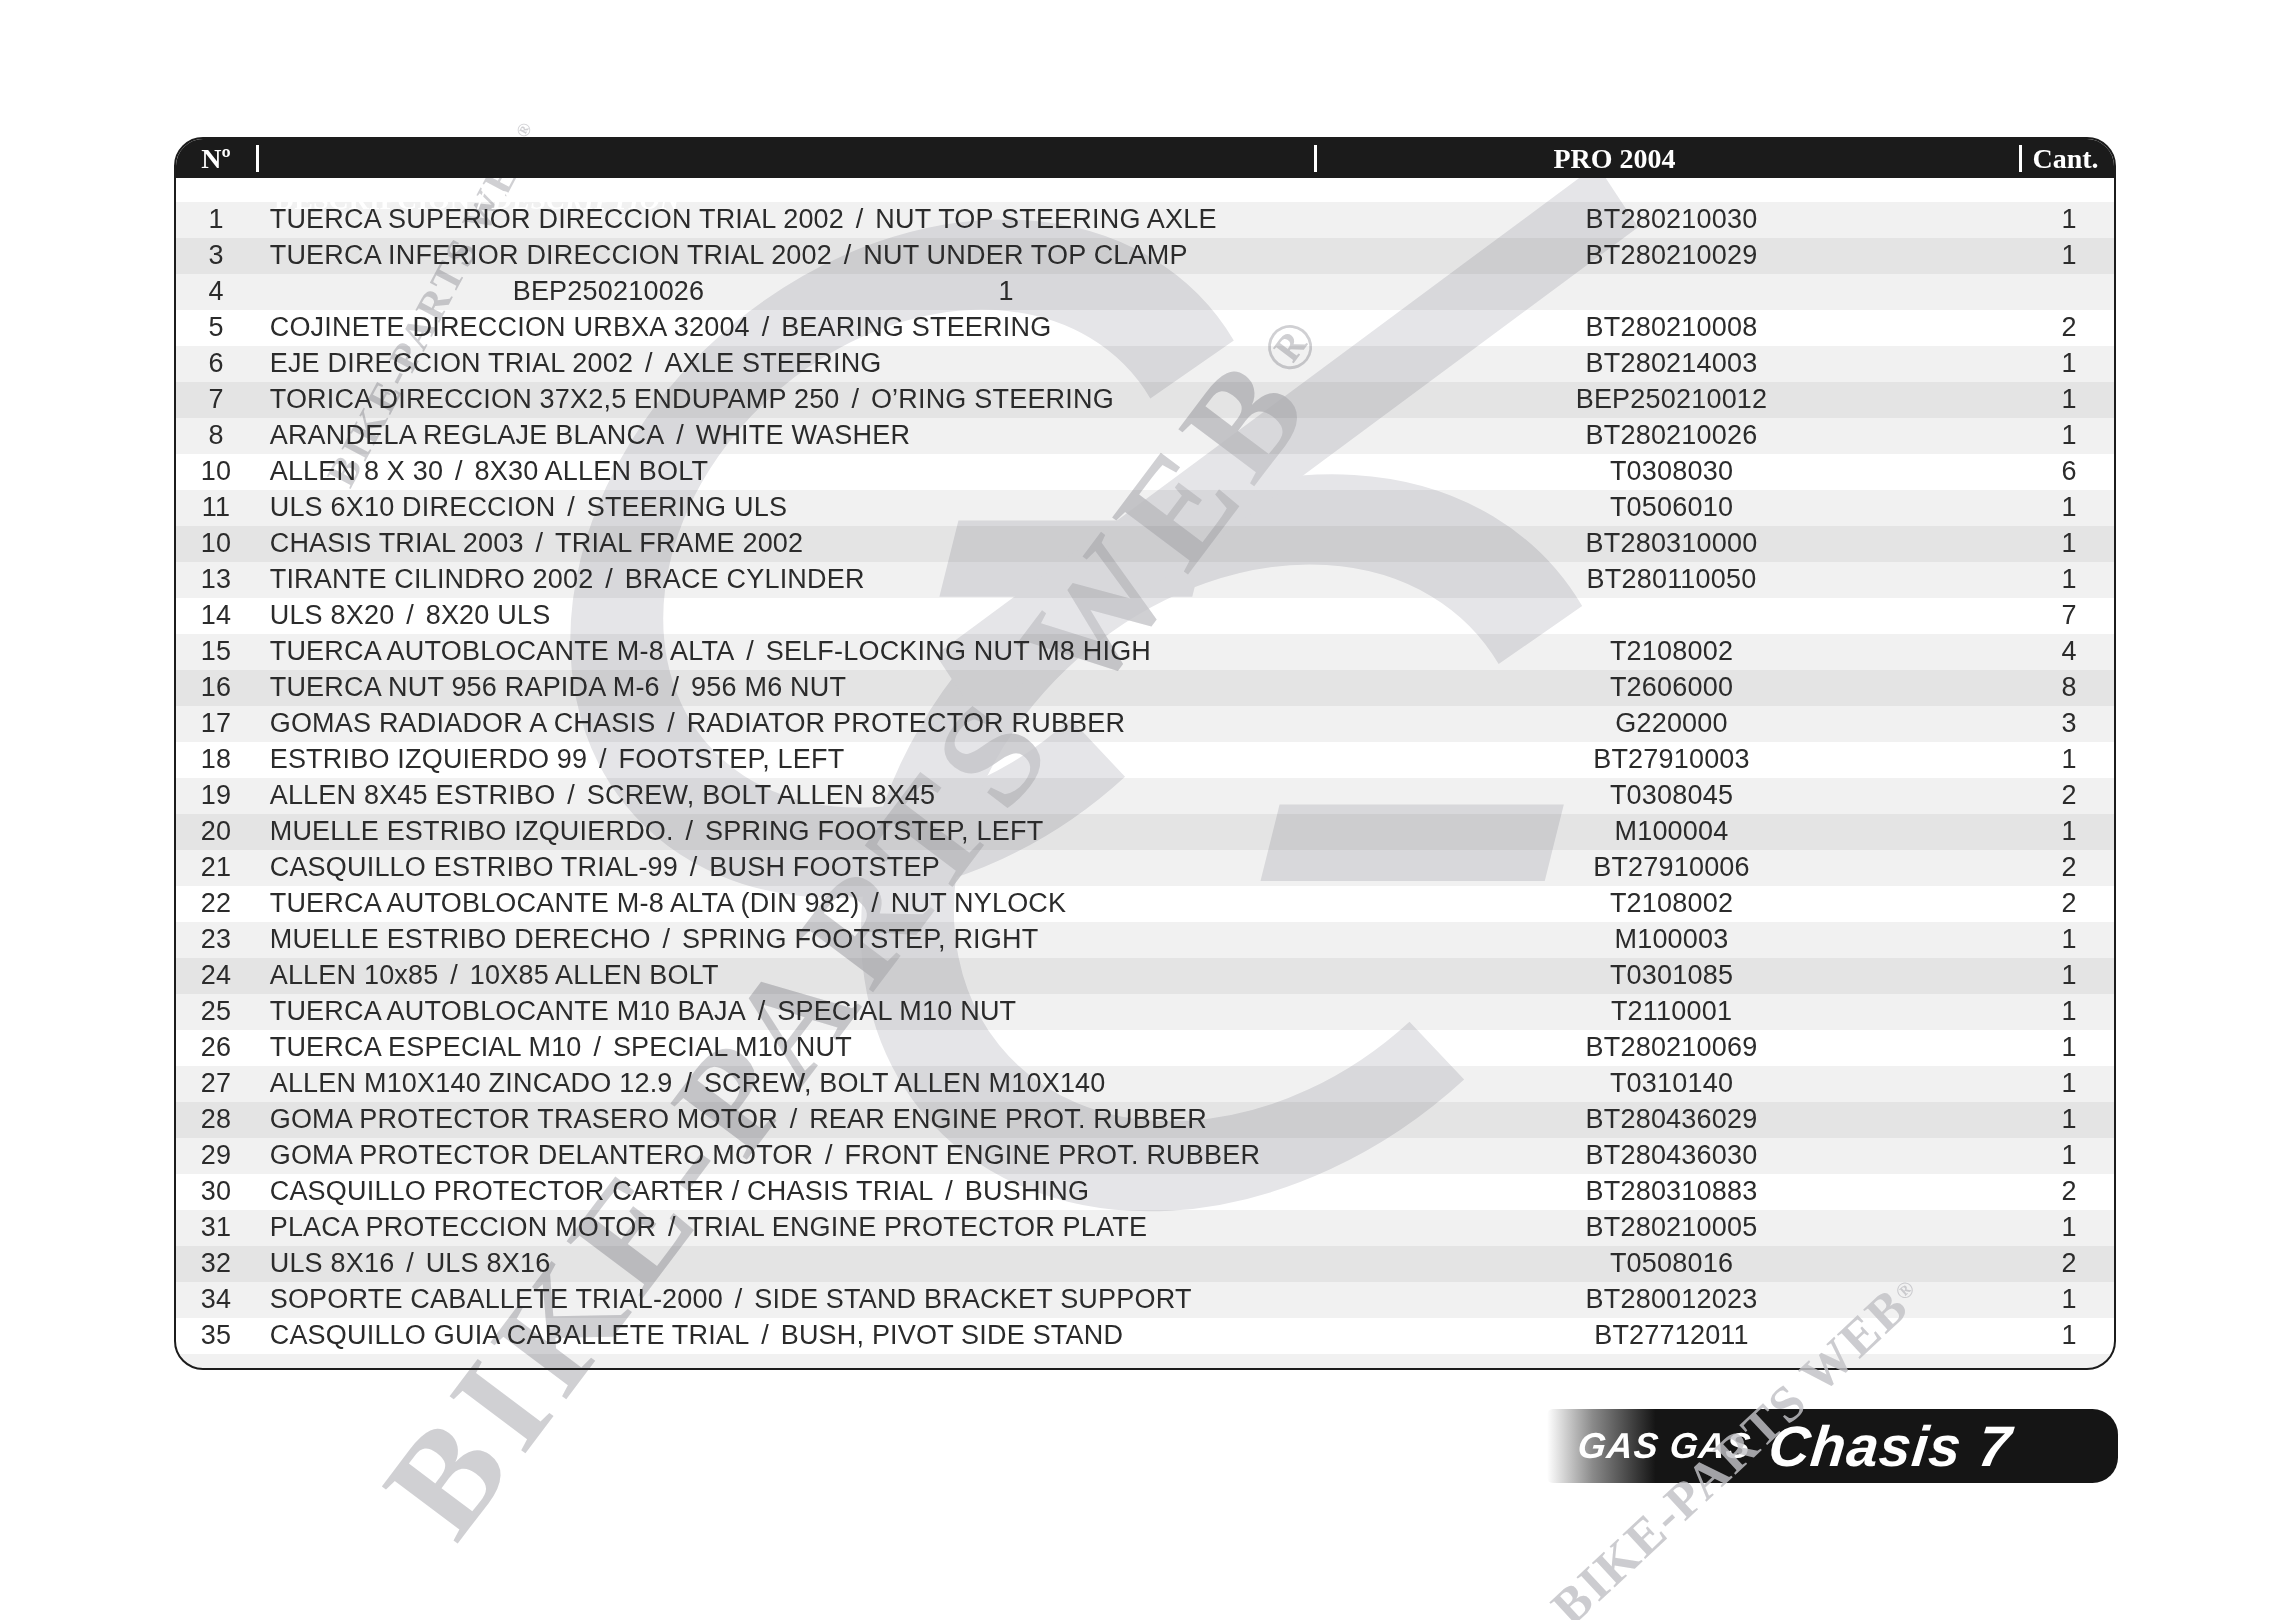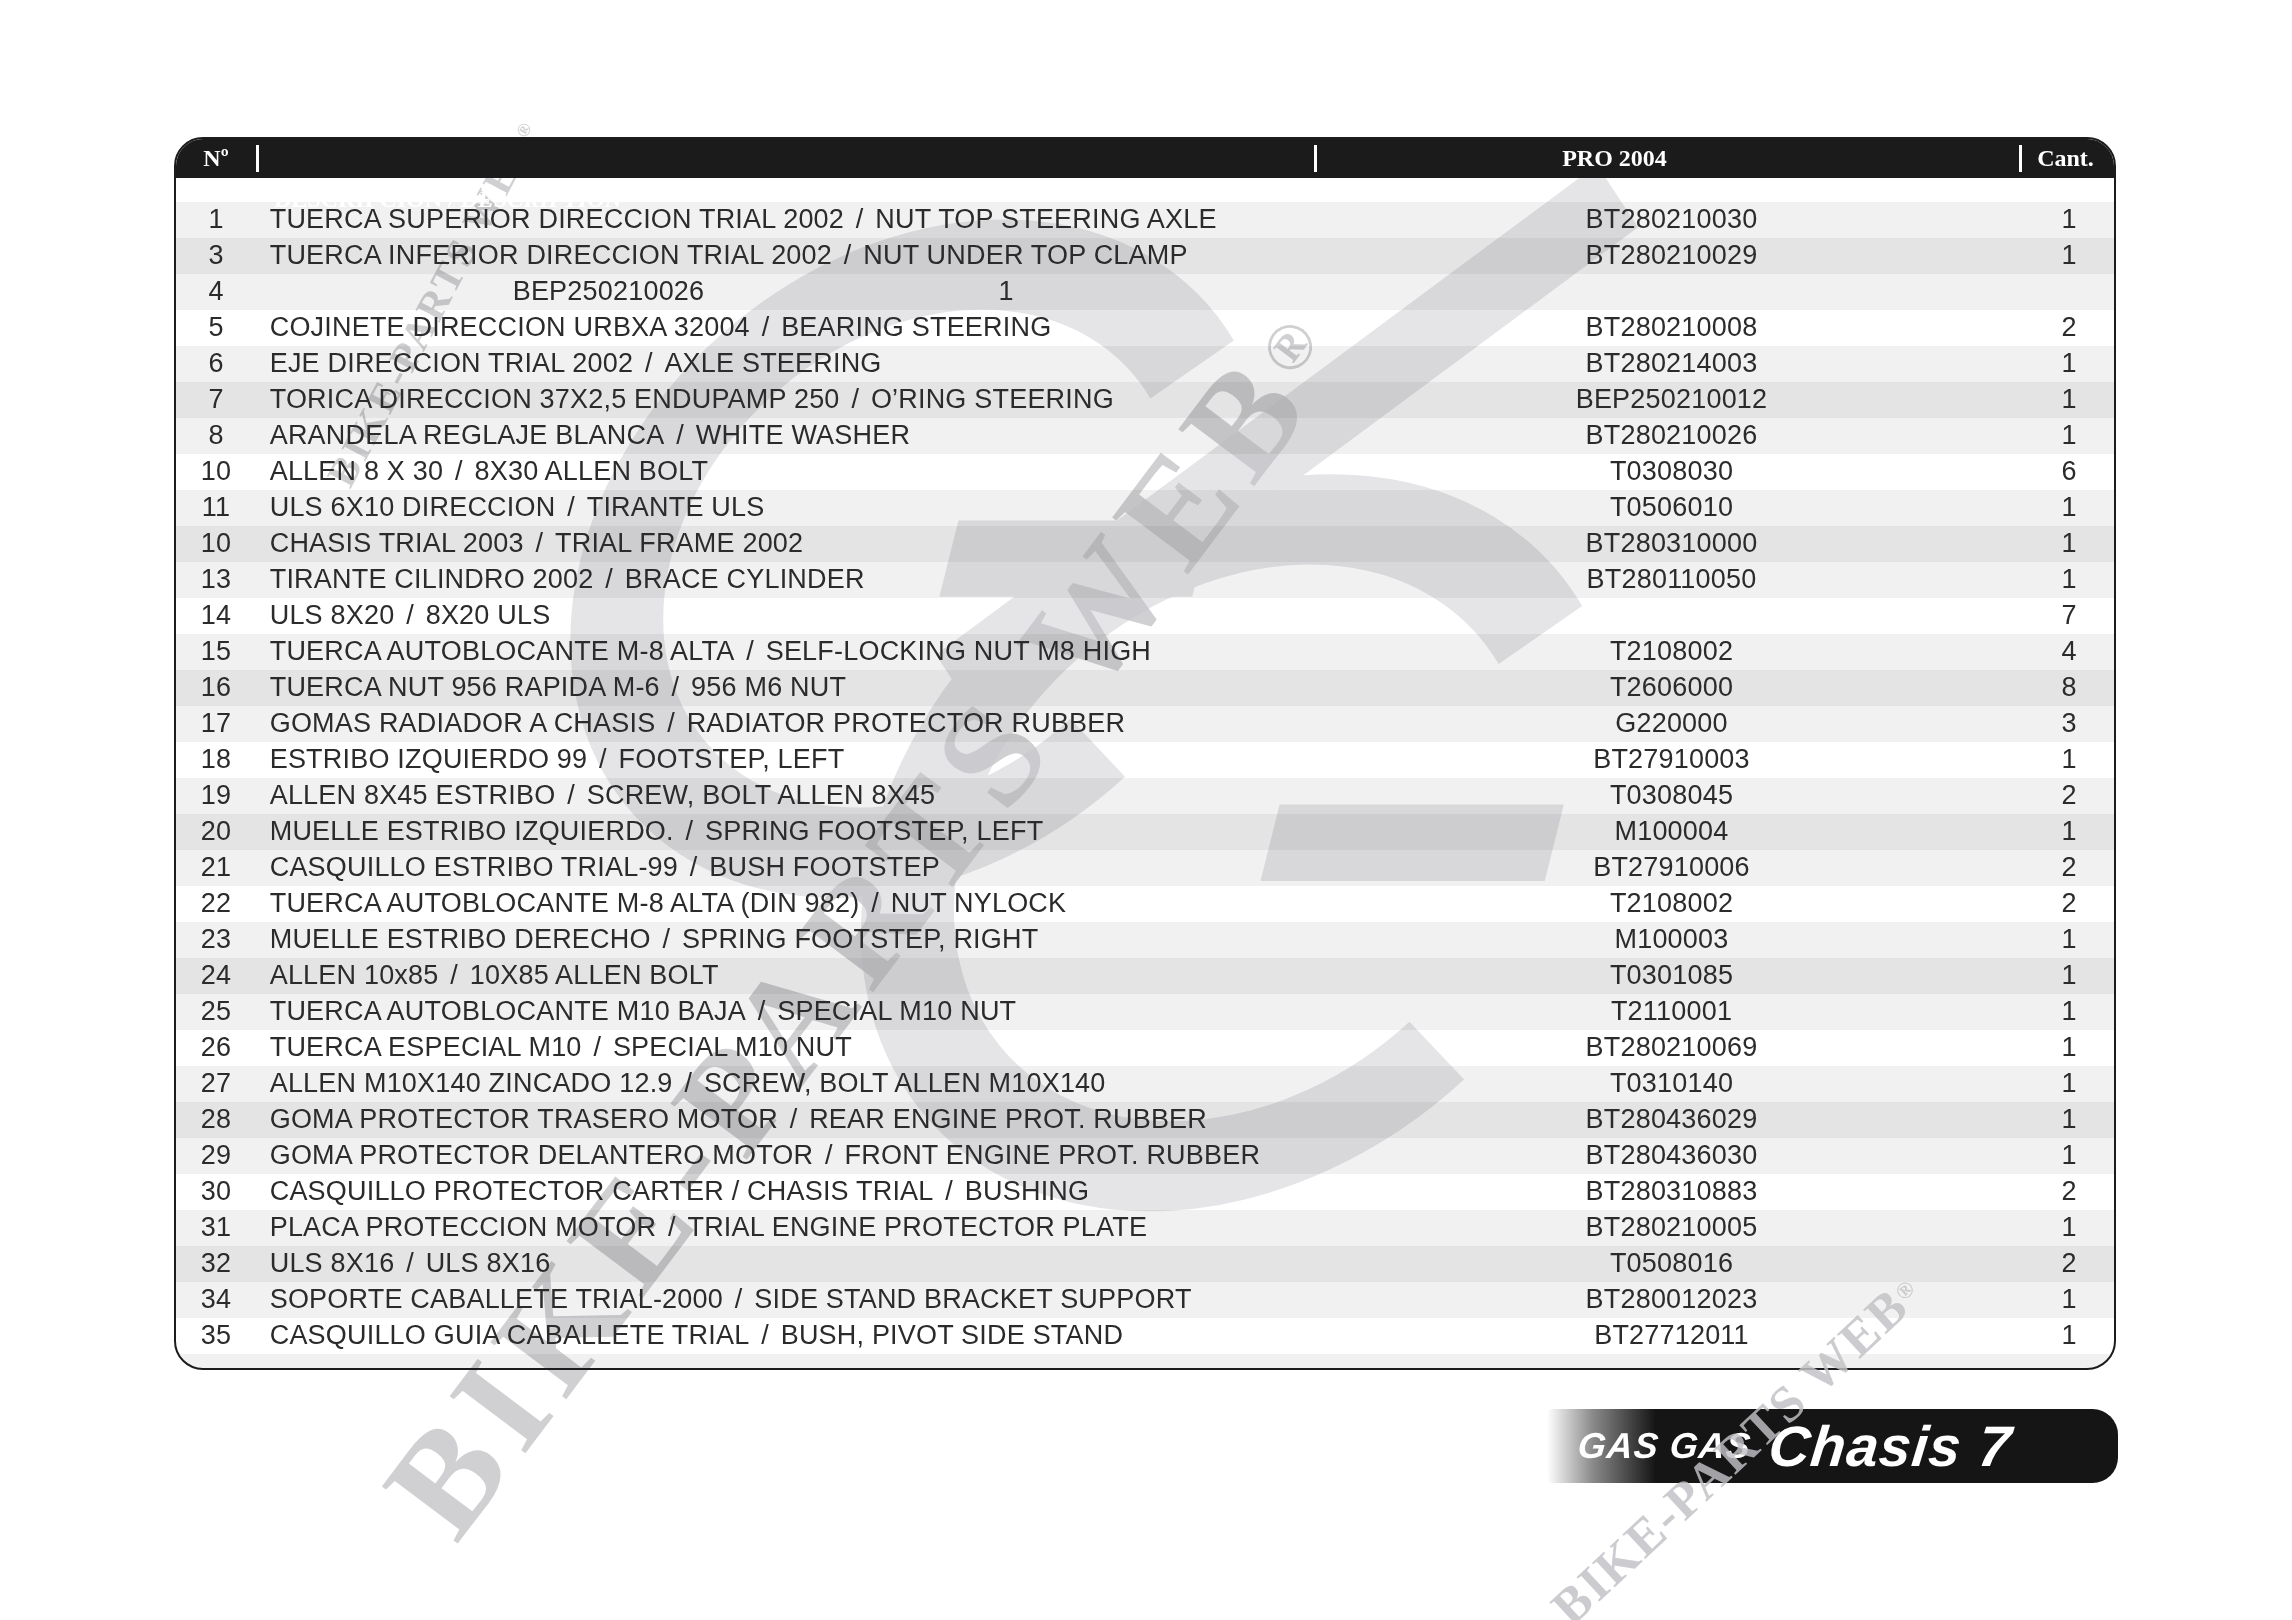--- a/index.html
+++ b/index.html
@@ -21,21 +21,21 @@
   .wm-bottom-right{left:1560px;top:1586px;font-size:51px;letter-spacing:2px;
     transform:rotate(-43deg);transform-origin:left center;z-index:4;color:#c2c2c6;}
   
   .parts-table{
     position:absolute;left:174px;top:137px;width:1942px;height:1233px;
     box-sizing:border-box;border:2.9px solid #1c1c1c;border-radius:29px;
     z-index:2;background:transparent;overflow:hidden;
   }
   .table-header{
     position:relative;height:39px;background:#1b1b1b;border-radius:23.5px 23.5px 0 0;
-    color:#fff;font-family:"Liberation Serif",serif;font-weight:bold;font-size:24px;
+    color:#fff;font-family:"Liberation Serif",serif;font-weight:bold;font-size:28px;
   }
   .table-header .hcell{position:absolute;top:0;line-height:39px;}
   .h-num{left:0;width:80px;text-align:center;}
   .h-desc{left:98px;margin-top:41px;}
   .h-desc .en{font-style:italic;}
   .h-pro{left:1086px;width:705px;text-align:center;}
   .h-qty{left:1843px;width:93px;text-align:center;}
   .h-div{position:absolute;top:5.9px;bottom:5.9px;width:2.9px;background:#ffffff;}
   .hd1{left:80px;} .hd2{left:1138px;} .hd3{left:1843px;}
   
@@ -143,21 +143,21 @@
           <span class="c-qty">1</span>
         </div>
         <div class="prow s3">
           <span class="c-num">10</span>
           <span class="c-desc"><span class="es">ALLEN 8 X 30</span><span class="c-sep">/</span><span class="en">8X30 ALLEN BOLT</span></span>
           <span class="c-code">T0308030</span>
           <span class="c-qty">6</span>
         </div>
         <div class="prow s0">
           <span class="c-num">11</span>
-          <span class="c-desc"><span class="es">ULS 6X10 DIRECCION</span><span class="c-sep">/</span><span class="en">TIRANTE ULS</span></span>
+          <span class="c-desc"><span class="es">ULS 6X10 DIRECCION</span><span class="c-sep">/</span><span class="en">STEERING ULS</span></span>
           <span class="c-code">T0506010</span>
           <span class="c-qty">1</span>
         </div>
         <div class="prow s1">
           <span class="c-num">10</span>
           <span class="c-desc"><span class="es">CHASIS TRIAL 2003</span><span class="c-sep">/</span><span class="en">TRIAL FRAME 2002</span></span>
           <span class="c-code">BT280310000</span>
           <span class="c-qty">1</span>
         </div>
         <div class="prow s2">

